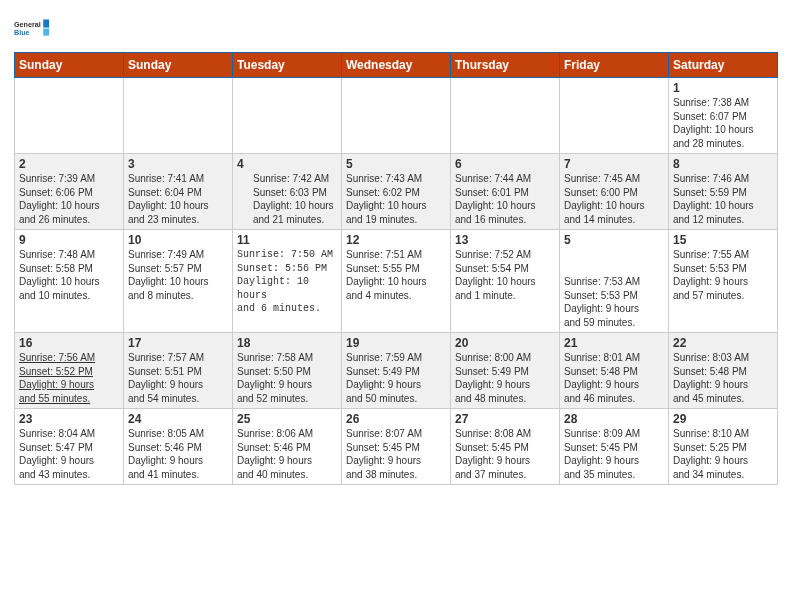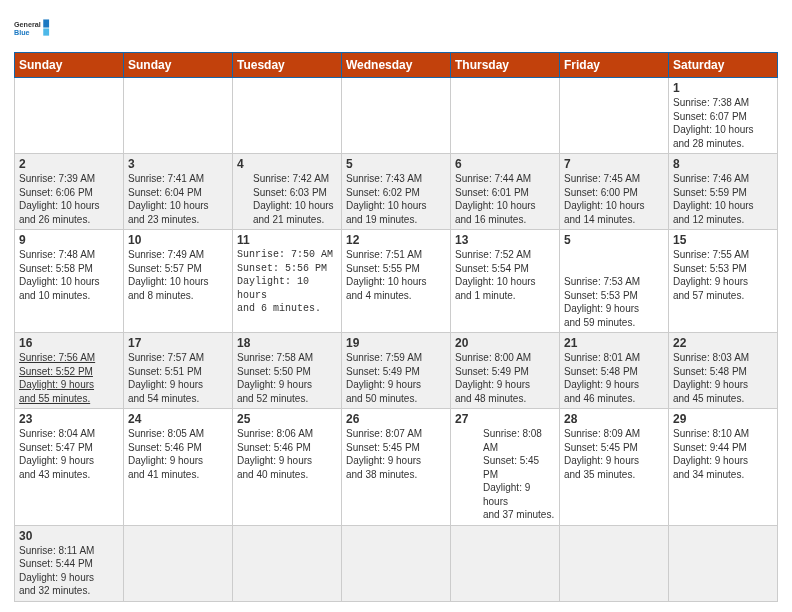--- a/index.html
+++ b/index.html
@@ -317,50 +317,35 @@
           </td>
           <td>
             <span class="day-number">26</span>
             <div class="day-info" style="white-space: pre-line;">Sunrise: 8:07 AM
 Sunset: 5:45 PM
 Daylight: 9 hours
 and 38 minutes.</div>
           </td>
           <td>
             <span class="day-number">27</span>
-            <div class="day-info" style="white-space: pre-line; margin-left: 28px;">Sunrise: 8:08 AM
+            <div class="day-info" style="white-space: pre-line;">Sunrise: 8:08 AM
 Sunset: 5:45 PM
 Daylight: 9 hours
 and 37 minutes.</div>
           </td>
           <td>
             <span class="day-number">28</span>
             <div class="day-info" style="white-space: pre-line;">Sunrise: 8:09 AM
 Sunset: 5:45 PM
 Daylight: 9 hours
 and 35 minutes.</div>
           </td>
           <td>
             <span class="day-number">29</span>
             <div class="day-info" style="white-space: pre-line;">Sunrise: 8:10 AM
-Sunset: 9:44 PM
+Sunset: 5:25 PM
 Daylight: 9 hours
 and 34 minutes.</div>
           </td>
-        </tr>
-        <tr>
-          <td>
-            <span class="day-number">30</span>
-            <div class="day-info" style="white-space: pre-line;">Sunrise: 8:11 AM
-Sunset: 5:44 PM
-Daylight: 9 hours
-and 32 minutes.</div>
-          </td>
-          <td class="empty-cell"></td>
-          <td class="empty-cell"></td>
-          <td class="empty-cell"></td>
-          <td class="empty-cell"></td>
-          <td class="empty-cell"></td>
-          <td class="empty-cell"></td>
         </tr>
       </tbody>
   </table>
 </div>
 
 </body></html>

